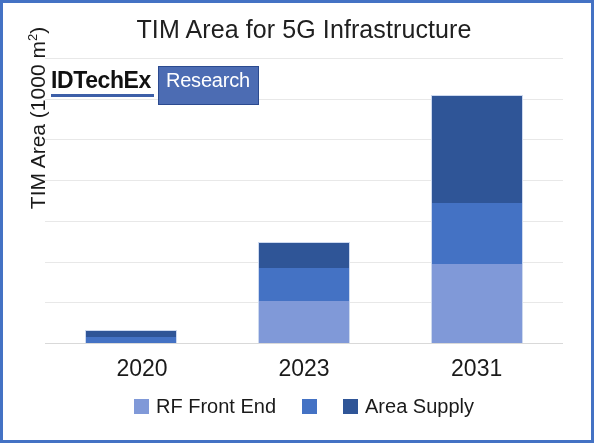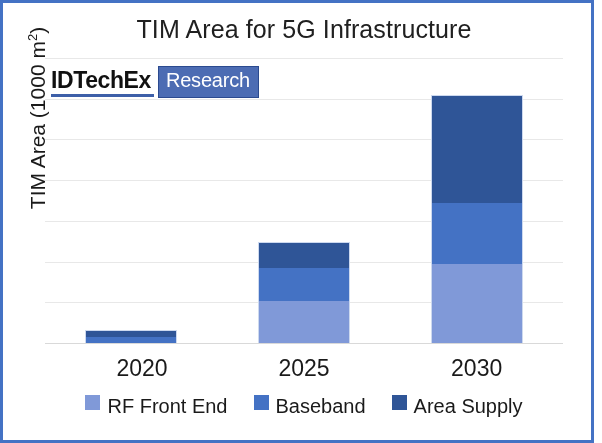--- a/index.html
+++ b/index.html
@@ -114,21 +114,21 @@
     border-bottom: 3px solid #3d5fa8;
     padding-right: 3px;
     letter-spacing: -0.4px;
   }
   #logo-research {
     background: #4C6CB3;
     border: 1px solid #2b4a8f;
     color: #ffffff;
     font-size: 20px;
     line-height: 26px;
-    padding: 0 8px 4px 7px;
+    padding: 0 8px 11px 7px;
     margin-left: 4px;
     font-weight: 400;
     letter-spacing: -0.2px;
   }
 
   
   #x-axis-labels {
     position: absolute;
     left: 42px;
     top: 352px;
@@ -151,21 +151,21 @@
     left: 0;
     top: 392px;
     width: 602px;
     display: flex;
     justify-content: center;
     align-items: center;
     gap: 26px;
   }
   .legend-item {
     display: flex;
-    align-items: flex-start;
+    align-items: center;
     gap: 7px;
   }
   .legend-swatch {
     width: 15px;
     height: 15px;
     flex: none;
   }
   .legend-label {
     font-size: 20px;
     color: #1a1a1a;
@@ -213,32 +213,31 @@
     <div id="baseline"></div>
   </div>
 
   <div id="logo">
     <span id="logo-idtechex">IDTechEx</span>
     <span id="logo-research">Research</span>
   </div>
 
   <div id="x-axis-labels">
       <div class="x-tick-label" style="left: 97px;">2020</div>
-      <div class="x-tick-label" style="left: 259px;">2025</div>
-      <div class="x-tick-label" style="left: 431.667px;">2030</div>
+      <div class="x-tick-label" style="left: 259px;">2023</div>
+      <div class="x-tick-label" style="left: 431.667px;">2031</div>
     </div>
 
   <div id="legend">
       <div class="legend-item">
         <span class="legend-swatch" style="background: rgb(128, 153, 216);"></span>
         <span class="legend-label">RF Front End</span>
       </div>
       <div class="legend-item">
         <span class="legend-swatch" style="background: rgb(68, 114, 196);"></span>
-        <span class="legend-label">Baseband</span>
       </div>
       <div class="legend-item">
         <span class="legend-swatch" style="background: rgb(47, 85, 151);"></span>
         <span class="legend-label">Area Supply</span>
       </div>
     </div>
 
 </div>
 
 </body></html>

